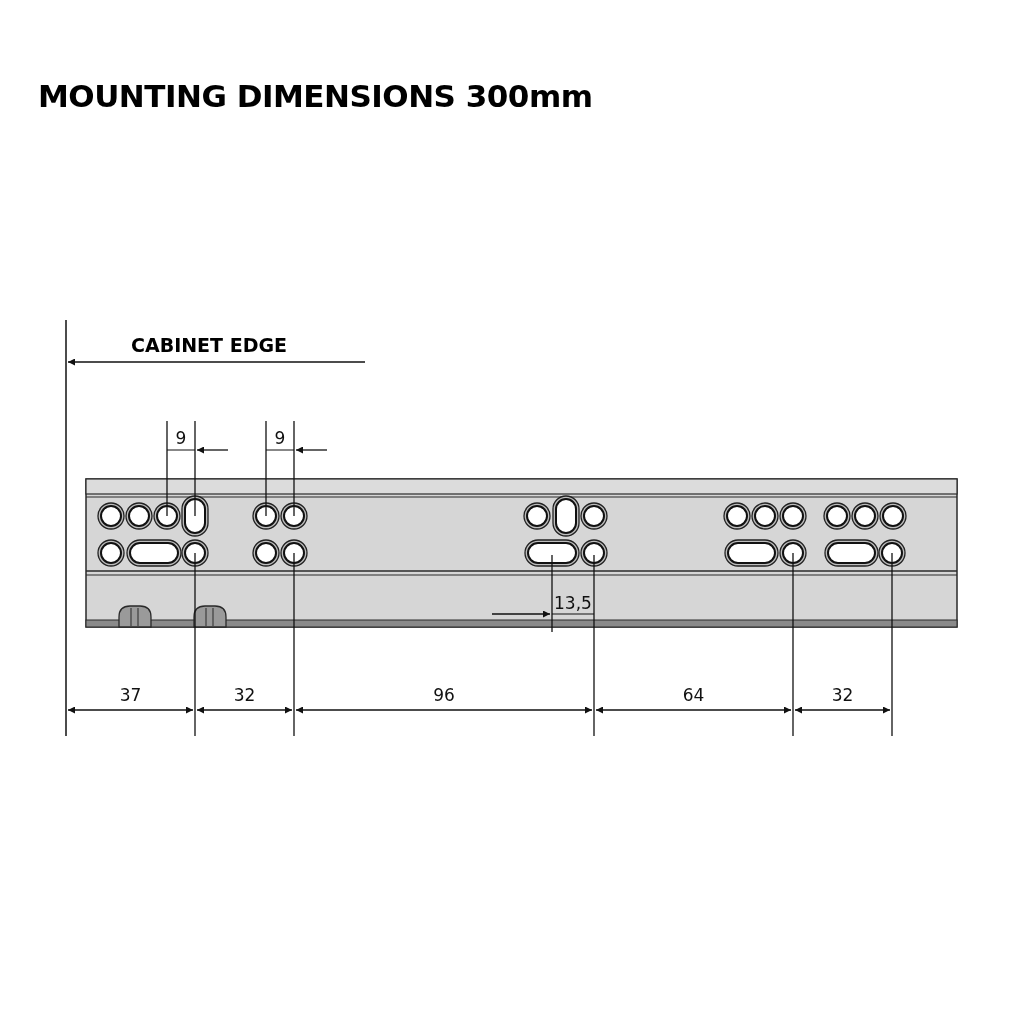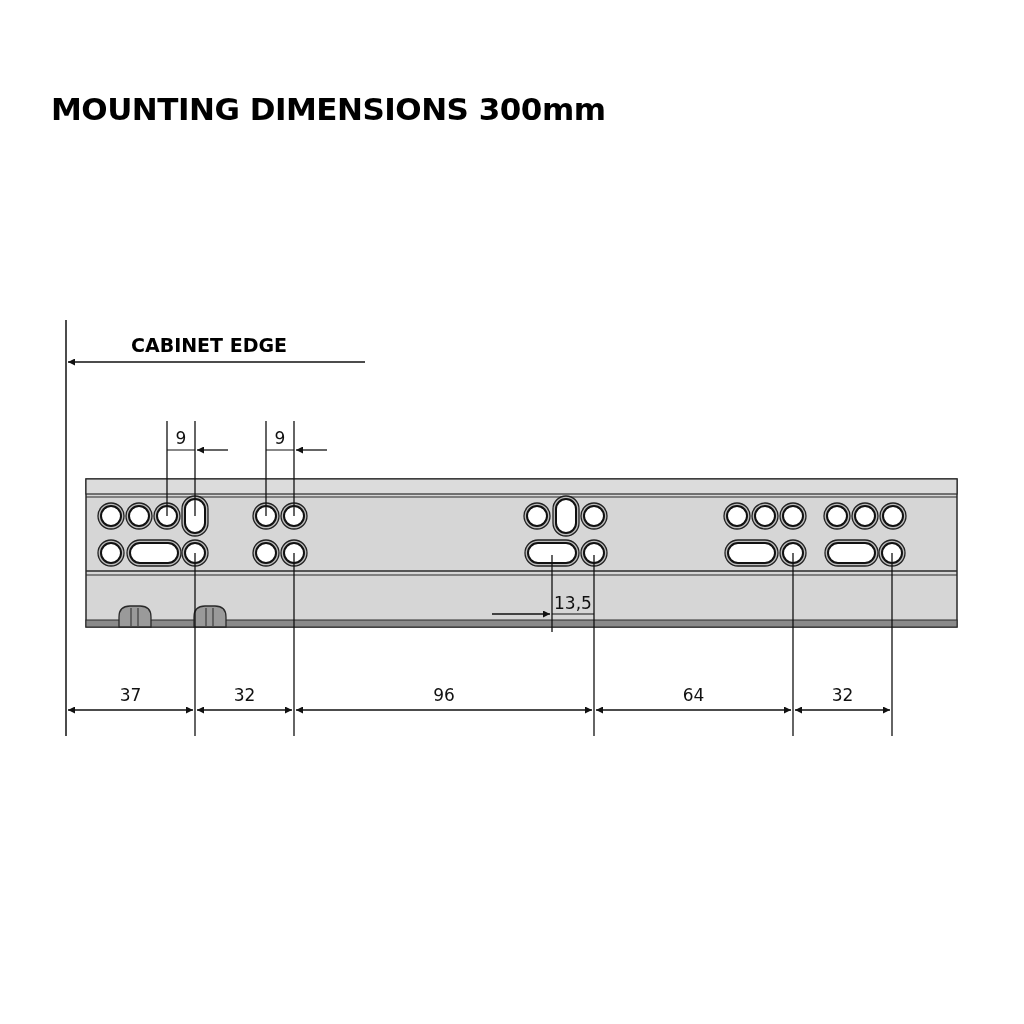--- a/index.html
+++ b/index.html
@@ -1,19 +1,19 @@
 <!DOCTYPE html>
 <html><head>
 <meta charset="utf-8">
 <style>
   html, body { margin: 0; padding: 0; background: #ffffff; }
   body { width: 1024px; height: 1024px; position: relative; overflow: hidden;
          font-family: "DejaVu Sans", "Liberation Sans", sans-serif; }
   .title { position: absolute; left: 38px; top: 78px; font-family: "DejaVu Sans", sans-serif;
-           font-weight: bold; font-size: 31px; letter-spacing: -0.5px; color: #000; margin: 13px; }
+           font-weight: bold; font-size: 31px; letter-spacing: -0.5px; color: #000; margin: 0; }
   svg { position: absolute; left: 0; top: 0; }
   .lbl { font-family: "DejaVu Sans", sans-serif; font-size: 17px; fill: #111; }
   .lbl-bold { font-family: "DejaVu Sans", sans-serif; font-weight: bold; font-size: 19px; fill: #000; }
 </style>
 </head>
 <body>
 
 <h1 class="title">MOUNTING DIMENSIONS 300mm</h1>
 
 <svg id="drawing" width="1024" height="1024" viewBox="0 0 1024 1024" xmlns="http://www.w3.org/2000/svg">

